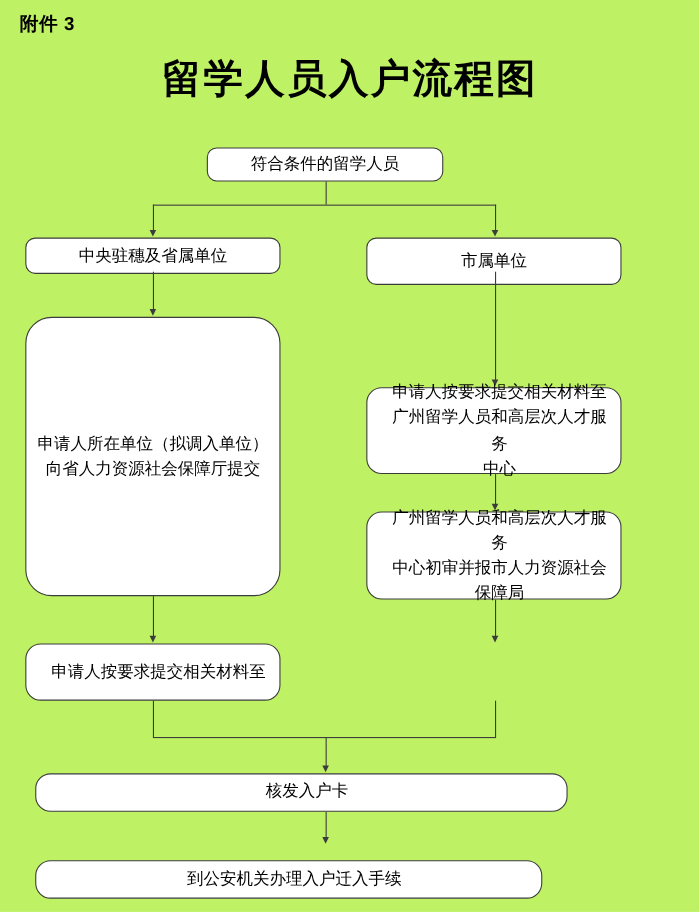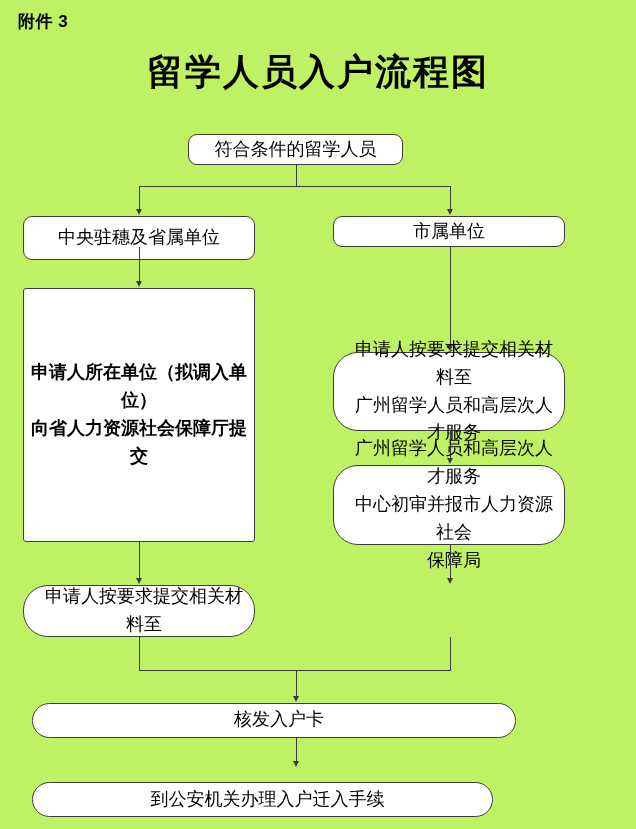--- a/index.html
+++ b/index.html
@@ -43,31 +43,31 @@
   .node {
     position: absolute;
     box-sizing: border-box;
     border: 1px solid #3c3c3c;
     background: #ffffff;
     display: flex;
     align-items: center;
     justify-content: center;
     text-align: center;
     font-family: "Liberation Sans", "DejaVu Sans", sans-serif;
-    font-size: 18px;
+    font-size: 15px;
     line-height: 1.55;
     color: #000000;
     padding: 2px 6px;
   }
   .node .txt { display: block; width: 100%; }
   .node .txt span { display: block; }
 
   .r-sm { border-radius: 9px; }
-  .r-md { border-radius: 25px; padding-left: 16px; }
-  .r-lg { border-radius: 3px; font-weight: bold; }
+  .r-md { border-radius: 14px; padding-left: 16px; }
+  .r-lg { border-radius: 24px; }
 
   
   .vline, .hline {
     position: absolute;
     background: #3c3c3c;
   }
   .vline { width: 1px; }
   .hline { height: 1px; }
   .arrowhead {
     position: absolute;
@@ -96,27 +96,27 @@
   <div class="vline" style="left:296px; top:165px; height:21px;"></div>
 
   <div class="hline" style="left:139px; top:186px; width:312px;"></div>
 
   <div class="vline" style="left:139px; top:186px; height:24px;"></div>
   <div class="arrowhead" style="left:136px; top:209px;"></div>
 
   <div class="vline" style="left:450px; top:186px; height:24px;"></div>
   <div class="arrowhead" style="left:447px; top:209px;"></div>
 
-  <div class="node r-sm" style="left:23px; top:216px; width:232px; height:44px;">
+  <div class="node r-sm" style="left:23px; top:216px; width:232px; height:33px;">
     <span class="txt">
         <span>中央驻穗及省属单位</span>
       </span>
   </div>
 
-  <div class="node r-sm" style="left:333px; top:216px; width:232px; height:31px;">
+  <div class="node r-sm" style="left:333px; top:216px; width:232px; height:43px;">
     <span class="txt">
         <span>市属单位</span>
       </span>
   </div>
 
   <div class="vline" style="left:139px; top:247px; height:35px;"></div>
   <div class="arrowhead" style="left:136px; top:281px;"></div>
 
   <div class="vline" style="left:450px; top:247px; height:99px;"></div>
   <div class="arrowhead" style="left:447px; top:345px;"></div>
@@ -125,20 +125,21 @@
     <span class="txt">
       <span>申请人所在单位（拟调入单位）</span>
       <span>向省人力资源社会保障厅提交</span>
     </span>
   </div>
 
   <div class="node r-md" style="left:333px; top:352px; width:232px; height:79px;">
     <span class="txt">
       <span>申请人按要求提交相关材料至</span>
       <span>广州留学人员和高层次人才服务</span>
+      <span>中心</span>
     </span>
   </div>
 
   <div class="vline" style="left:450px; top:431px; height:28px;"></div>
   <div class="arrowhead" style="left:447px; top:458px;"></div>
 
   <div class="node r-md" style="left:333px; top:465px; width:232px; height:80px;">
     <span class="txt">
       <span>广州留学人员和高层次人才服务</span>
       <span>中心初审并报市人力资源社会</span>

